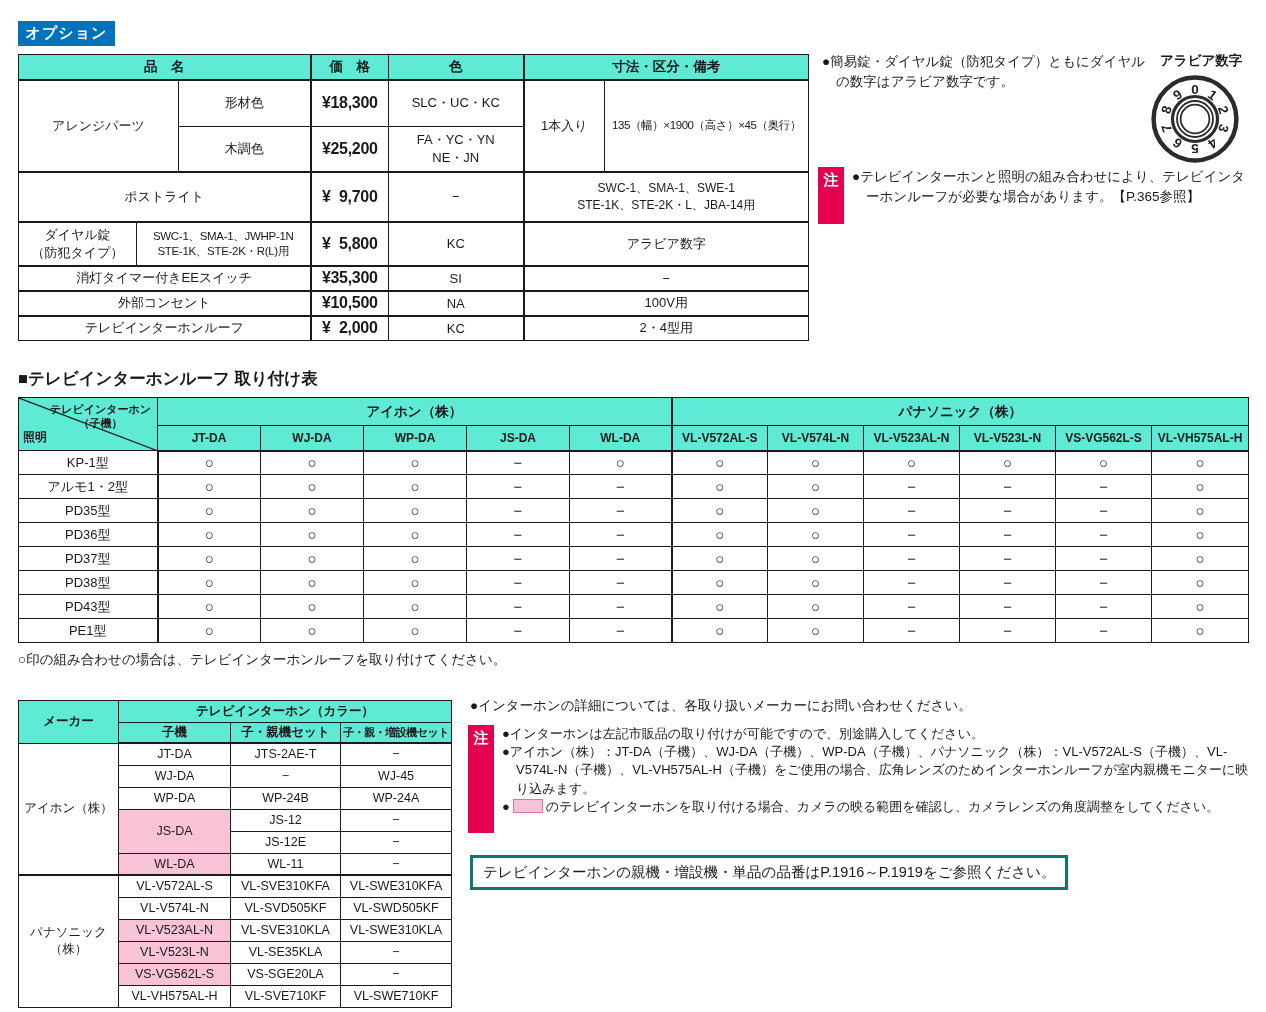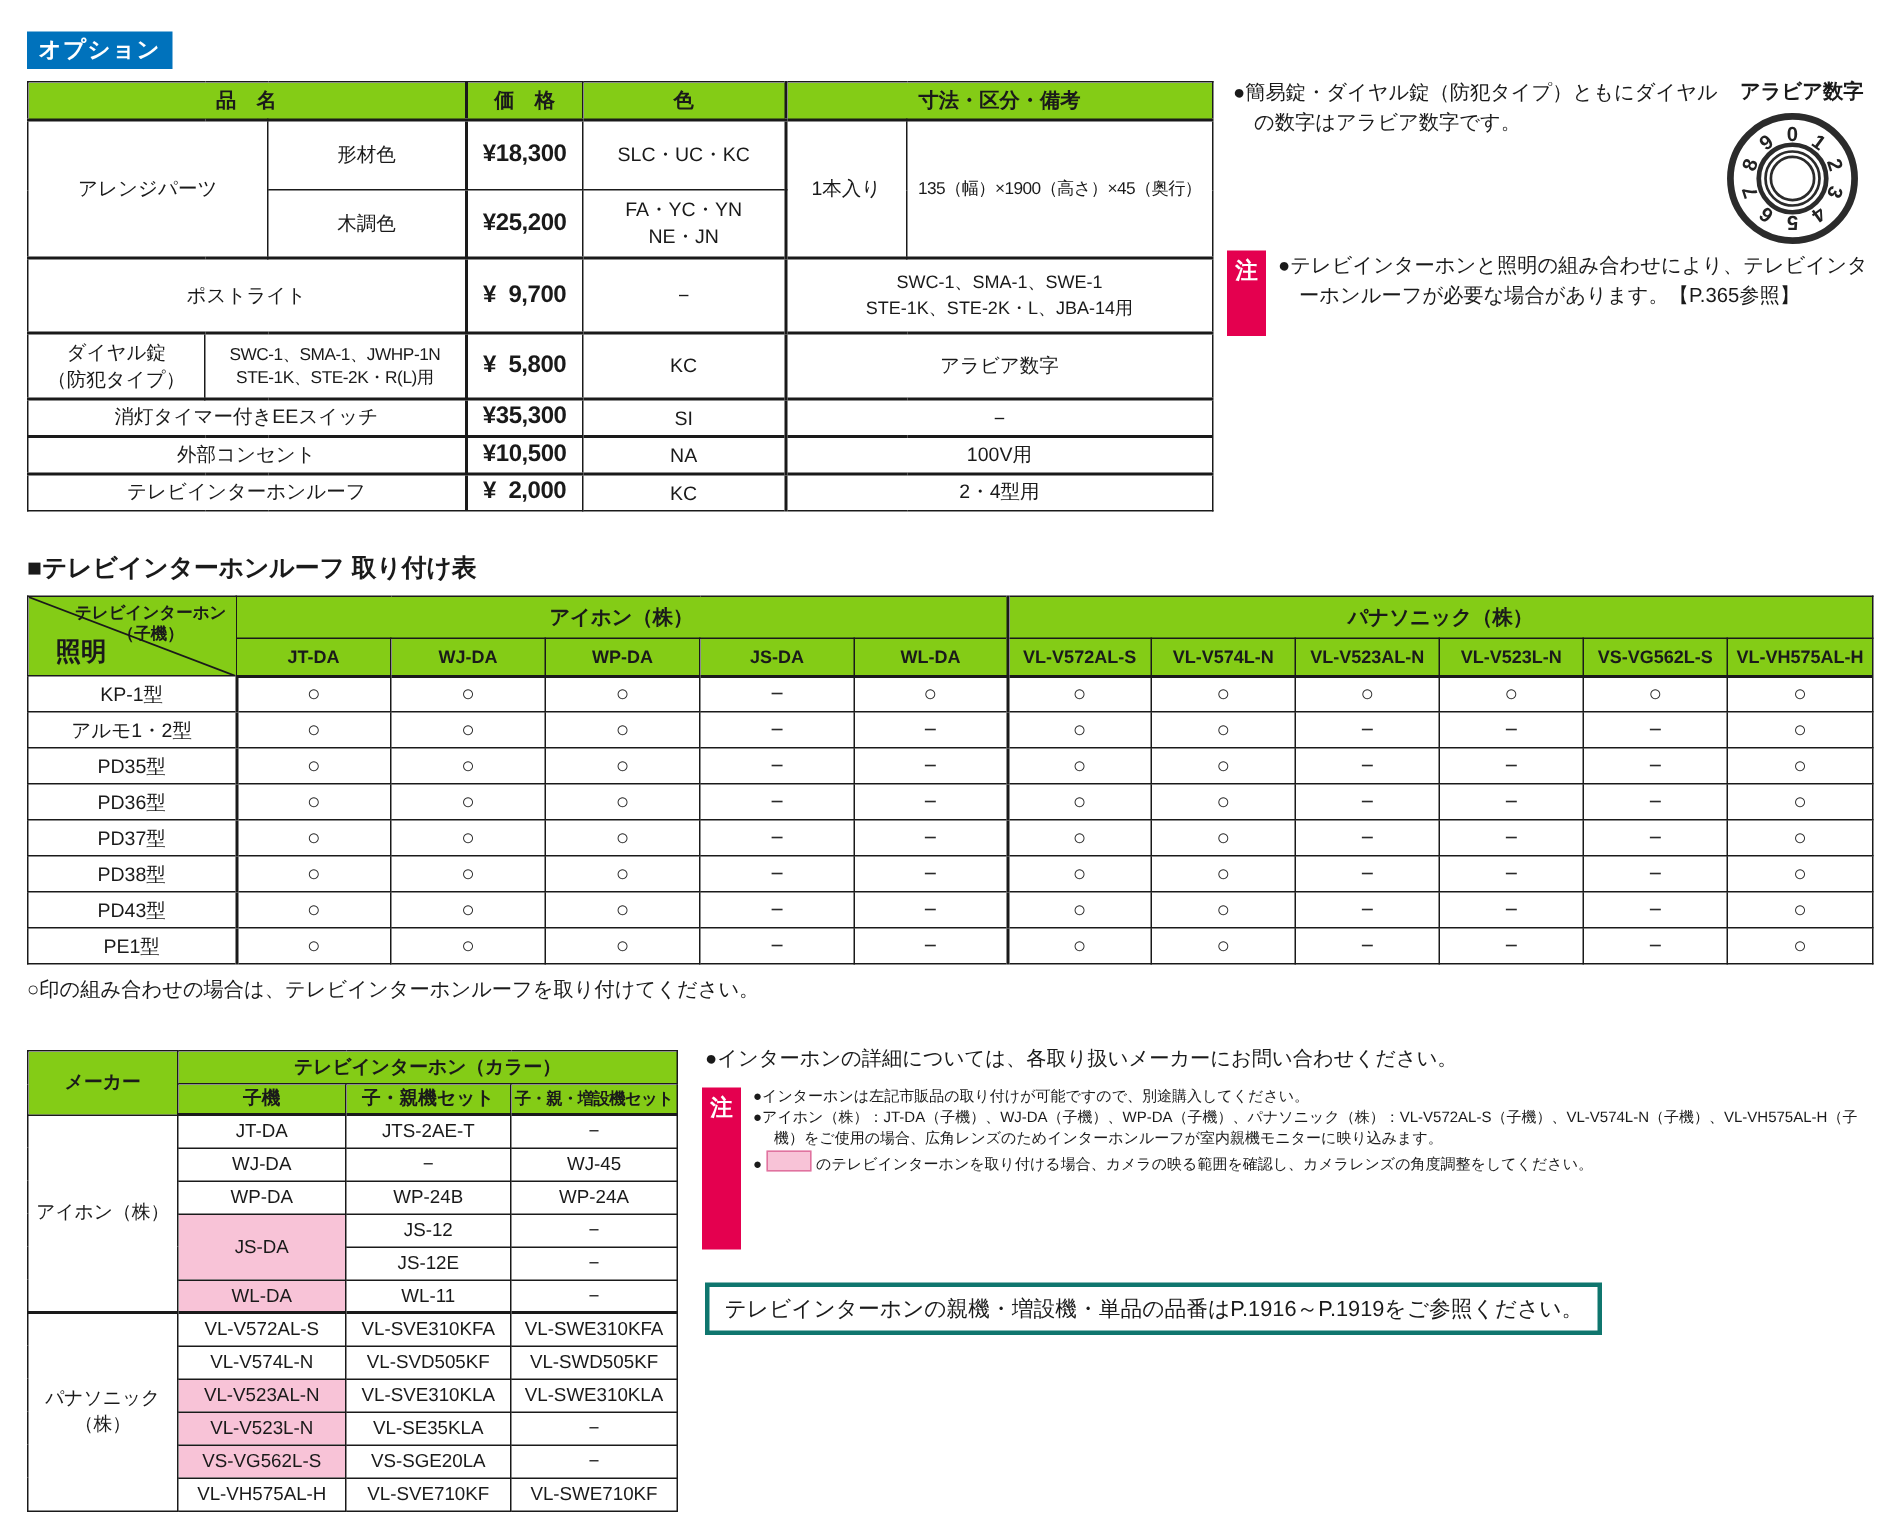--- a/index.html
+++ b/index.html
@@ -7,21 +7,21 @@
 body {
   width:1266px; height:1012px; position:relative;
   font-family:"Liberation Sans","DejaVu Sans",sans-serif;
   color:#1a1a1a; overflow:hidden;
 }
 .abs { position:absolute; }
 
 
 table { border-collapse:collapse; table-layout:fixed; }
 th,td { border:1px solid #1a1a1a; text-align:center; vertical-align:middle; padding:1px 2px; overflow:hidden; }
-th { background:#84cc16; font-weight:bold; }
+th { background:#5eead4; font-weight:bold; }
 .ml { white-space:pre-line; }
 .b-l2 { border-left-width:2px !important; }
 tr.thick td, tr.thick th { border-top-width:2px; }
 
 
 .option-badge {
   left:18px; top:21px; width:97px; height:25px;
   background:#0072bc; color:#fff; font-weight:bold; font-size:15px;
   display:flex; align-items:center; justify-content:center; letter-spacing:1px;
 }
@@ -54,38 +54,38 @@
 .roof-title { font-size:16.5px; font-weight:bold; }
 #roof-table { left:18px; top:397px; width:1230px; }
 #roof-table th { font-size:12px; }
 #roof-table tr.grp th { height:28px; font-size:13.5px; }
 #roof-table tr.mdl th { height:25px; border-bottom-width:2px; }
 #roof-table td { height:24px; background:#fff; }
 td.cc { font-size:15px; color:#2a2a2a; }
 td.rl { font-size:13px; border-right-width:2px; }
 .corner { padding:0; position:relative; }
 .corner-top { position:absolute; top:4px; right:6px; font-size:11px; line-height:1.3; text-align:center; white-space:pre-line; font-weight:bold; }
-.corner-bottom { position:absolute; bottom:4px; left:18px; font-size:17px; font-weight:bold; }
+.corner-bottom { position:absolute; bottom:4px; left:4px; font-size:12px; font-weight:bold; }
 .diag { position:absolute; left:0; top:0; }
 .roof-footnote { font-size:13.5px; }
 
 
 #models-table { left:18px; top:700px; width:433px; font-size:12.5px; }
 #models-table th { font-size:12.5px; }
 #models-table tr.h1 th { height:22px; }
 #models-table tr.h2 th { height:19px; border-bottom-width:2px; }
 #models-table td { height:22px; background:#fff; }
 .th-small { font-size:11px !important; letter-spacing:-0.5px; }
 td.maker { font-size:12.5px; }
 td.pink { background:#f8c3d7 !important; }
 tr.gs td { border-top-width:2px; }
 
 
 .intro { font-size:13.5px; }
-.bullets { font-size:10px; line-height:1.4; width:750px; }
+.bullets { font-size:13px; line-height:1.4; width:750px; }
 .swatch {
   display:inline-block; width:30px; height:14px; background:#f8c3d7;
   border:1.5px solid #e0739f; vertical-align:-2px; margin:0 3px;
 }
 .blue-box {
   border:3px solid #0f766e; padding:5px 10px; font-size:14.5px; background:#fff;
 }
 </style>
 </head>
 <body>

